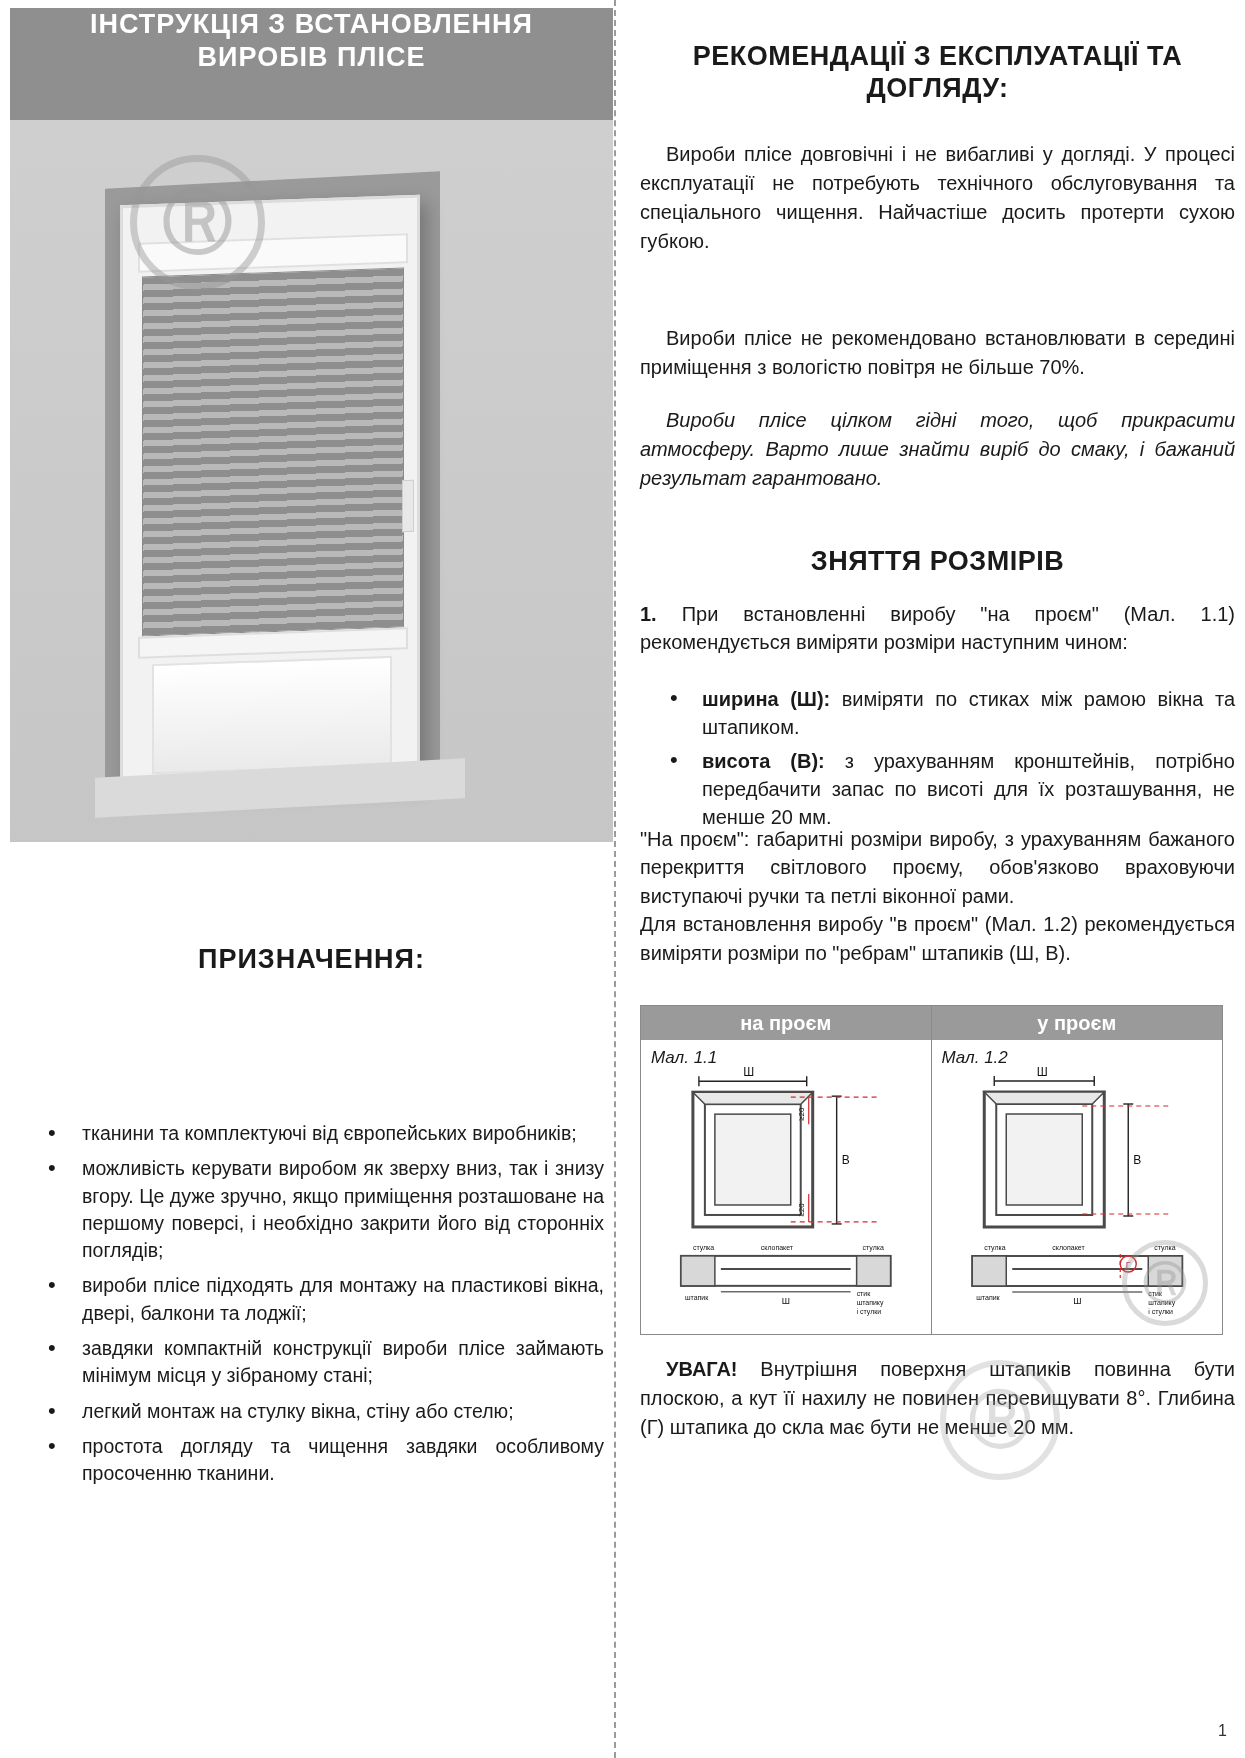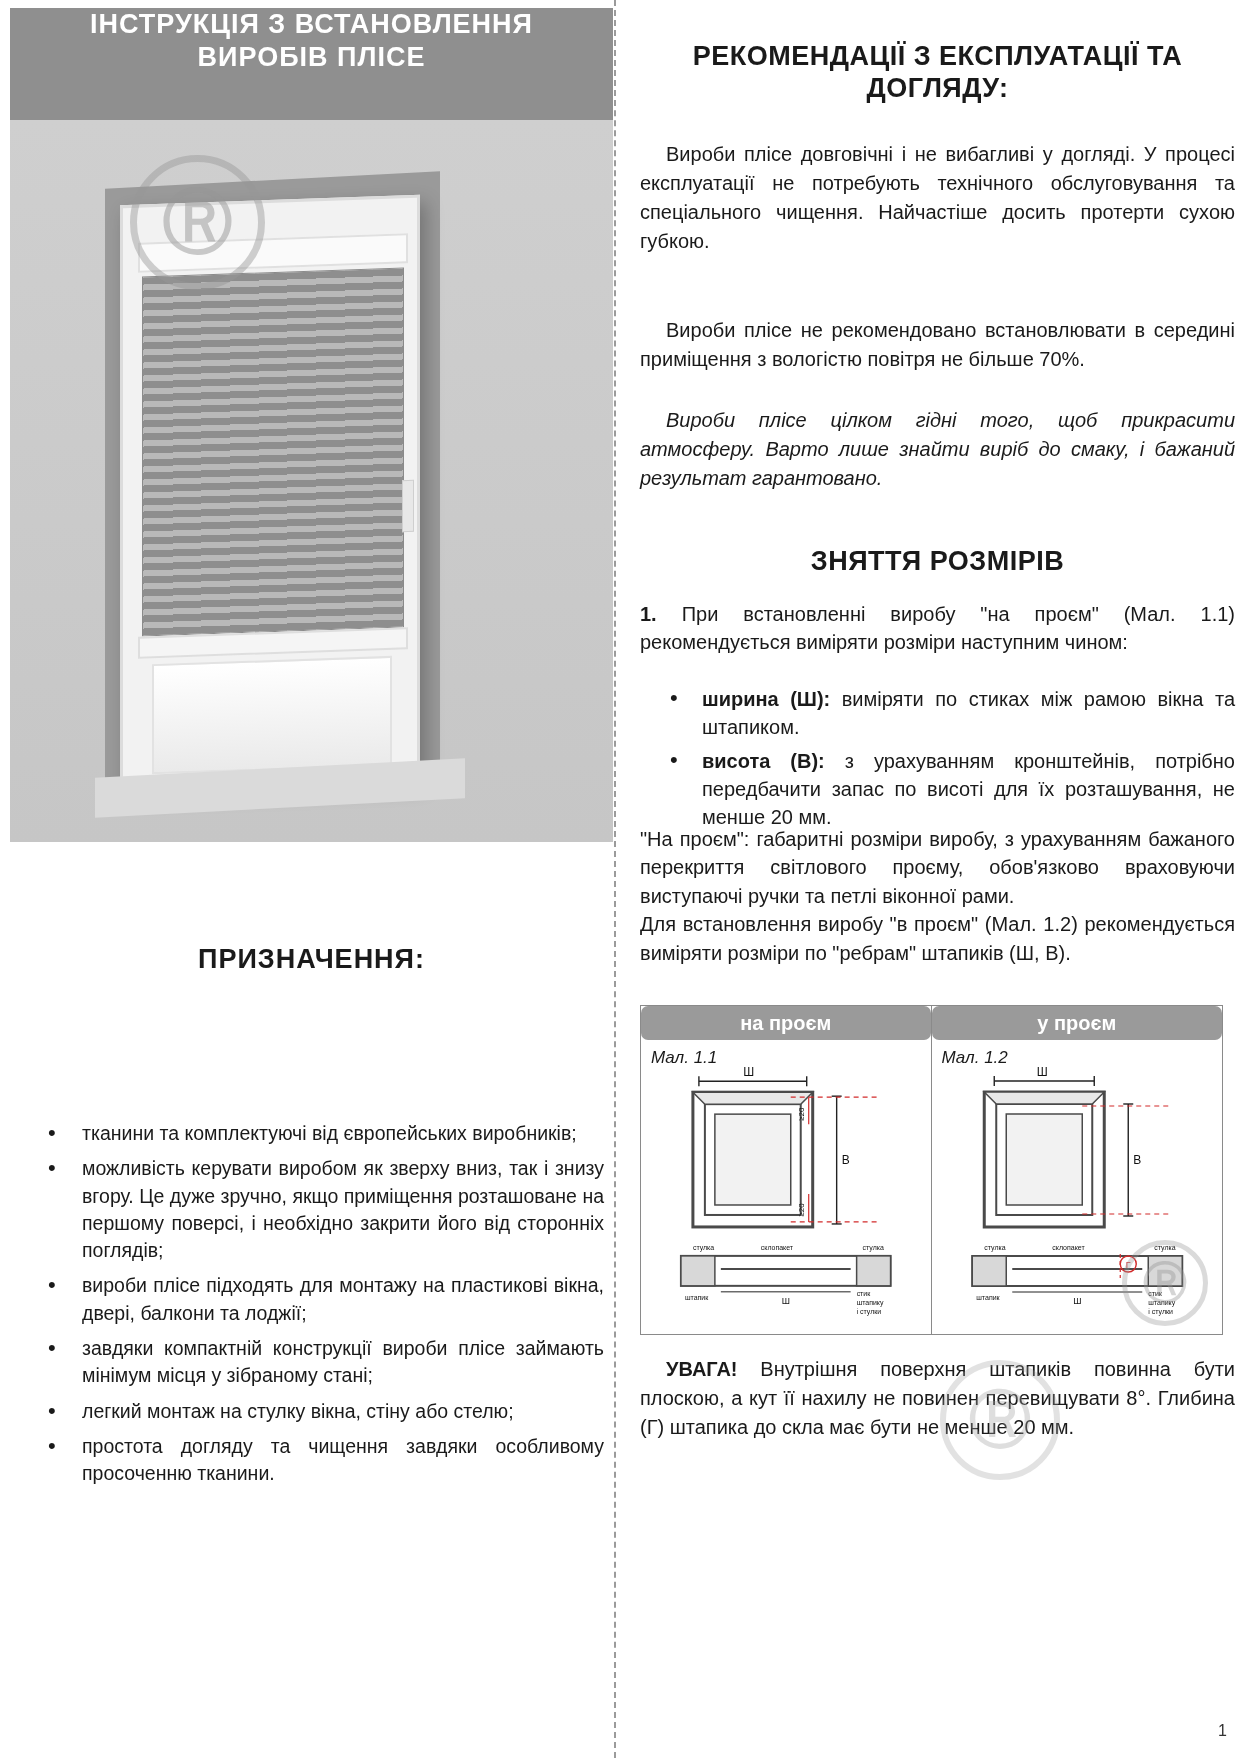--- a/index.html
+++ b/index.html
@@ -120,21 +120,21 @@
   .r-title {
     text-align:center; font-size:27px; font-weight:bold; letter-spacing:0.5px;
     line-height:1.2;
   }
   #care-title { position:absolute; left:0; top:40px; width:595px; }
   .p1 {
     position:absolute; left:0; top:140px; width:595px;
     font-size:20px; line-height:1.45; text-align:justify; text-indent:26px;
   }
   .p2 {
-    position:absolute; left:0; top:316px; width:595px;
+    position:absolute; left:0; top:324px; width:595px;
     font-size:20px; line-height:1.45; text-align:justify; text-indent:26px;
   }
   .p3 {
     position:absolute; left:0; top:406px; width:595px;
     font-size:20px; line-height:1.45; text-align:justify; text-indent:26px;
     font-style:italic;
   }
   #measure-title { position:absolute; left:0; top:545px; width:595px; }
   .p4 {
     position:absolute; left:0; top:600px; width:595px;
@@ -153,21 +153,21 @@
   
   .diag-wrap {
     position:absolute; left:0; top:1005px; width:583px; height:330px;
     border:1px solid #8a8a8a;
     display:flex;
   }
   .diag-cell { width:50%; position:relative; border-right:1px solid #8a8a8a; }
   .diag-cell:last-child { border-right:none; }
   .diag-head {
     height:34px; background:#9a9a9a; color:#fff; font-weight:bold; font-size:20px;
-    display:flex; align-items:center; justify-content:center;border-radius:7px;
+    display:flex; align-items:center; justify-content:center;
   }
   .diag-label { position:absolute; left:10px; top:42px; font-size:17px;font-style:italic; }
   .diag-svg { position:absolute; left:0; top:58px; width:100%; height:268px; }
   .wm-diag { right:14px; bottom:8px; width:86px; height:86px; font-size:44px; border-width:5px; position:absolute;
     border:5px solid rgba(150,150,150,0.35); border-radius:50%;
     display:flex; align-items:center; justify-content:center; color:rgba(150,150,150,0.4);
     font-family:"Liberation Serif", serif; font-weight:bold; }
 
   .note {
     position:absolute; left:0; top:1355px; width:595px;

